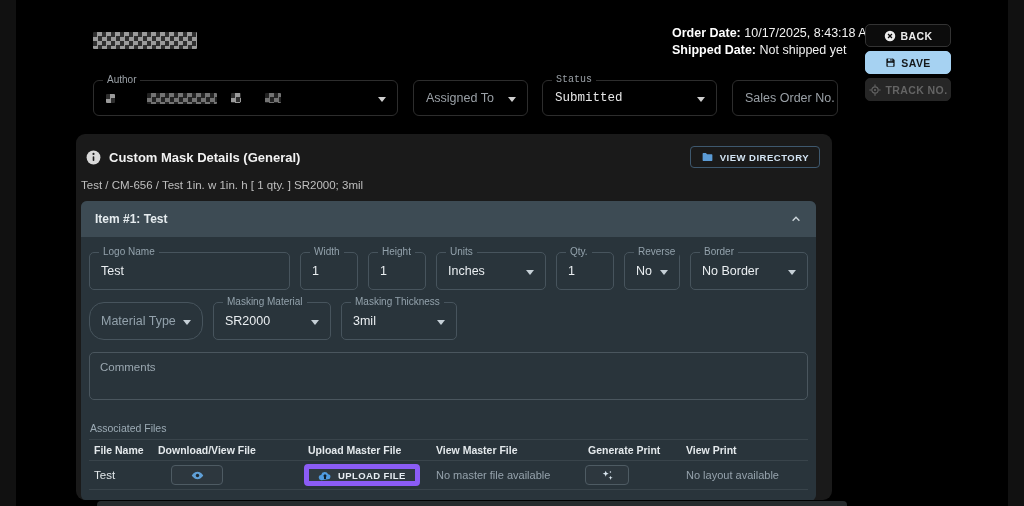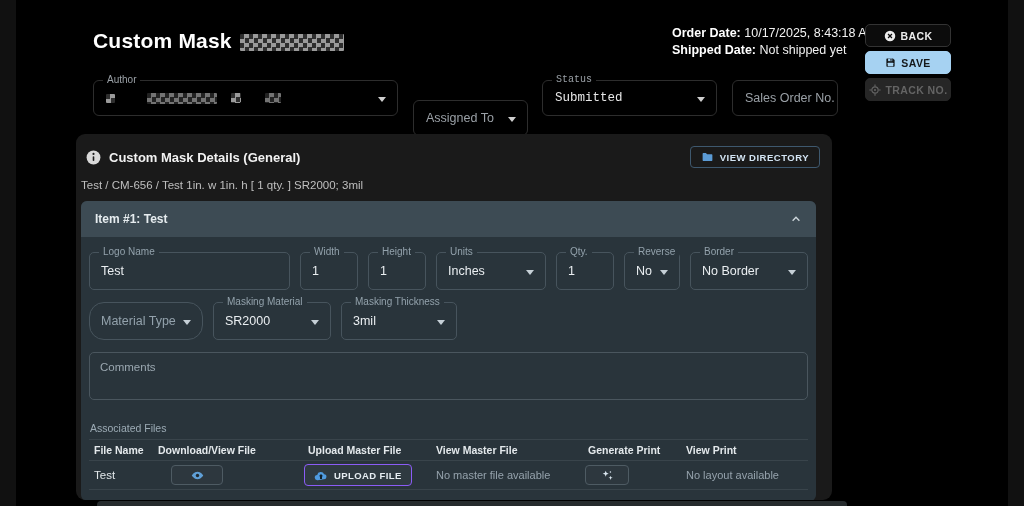--- a/index.html
+++ b/index.html
@@ -29,21 +29,21 @@
   .btn-save { background:#a6d2f2; border:1px solid #a6d2f2; color:#15181b; }
   .btn-track { background:#262626; border:1px solid #262626; color:#646464; }
 
   
   .field { position:absolute; height:36px; top:80px; border:1px solid #2d2d2d; border-radius:6px; background:#000; }
   .field .flabel { position:absolute; top:-7px; left:9px; font-size:10px; color:#9aa0a6; background:#000; padding:0 4px; white-space:nowrap; }
   .field .fvalue { height:34px; display:flex; align-items:center; padding:0 26px 0 12px; font-size:12.5px; color:#e8e8e8; white-space:nowrap; overflow:hidden; }
   .field .fvalue.placeholder { color:#9aa0a6; }
   .caret { position:absolute; right:11px; top:16px; width:0; height:0; border-left:4px solid transparent; border-right:4px solid transparent; border-top:5px solid #cfcfcf; }
   .f-author { left:93px; width:305px; }
-  .f-assigned { left:413px; width:115px;margin-top:20px; }
+  .f-assigned { left:413px; width:115px; }
   .f-status { left:542px; width:175px;font-family:Liberation Mono, monospace; }
   .f-salesorder { left:732px; width:106px; }
   .author-redact { display:flex; align-items:center; gap:8px; }
 
   
   .main-panel { position:absolute; left:76px; top:134px; width:756px; height:366px; background:#1a1a1a; border-radius:9px; overflow:hidden; }
   .panel-head { display:flex; align-items:center; justify-content:space-between; margin:12px 12px 0 10px; }
   .panel-head .left { display:flex; align-items:center; gap:8px; }
   .panel-title { font-size:13px; font-weight:600; color:#f2f2f2; }
   .btn-viewdir { height:22px; display:flex; align-items:center; gap:6px; padding:0 10px; border:1px solid #3e586e; border-radius:4px; background:transparent; color:#d3e4f3; font-size:9.5px; font-weight:700; letter-spacing:.5px; cursor:pointer; }
@@ -71,33 +71,32 @@
   .assoc-label { margin:22px 8px 0 9px; font-size:10.5px; color:#9cabb5; }
   .ftable { margin:5px 8px 0 8px; }
   .thead, .trow { display:grid; grid-template-columns:64px 150px 128px 152px 98px 1fr; align-items:center; }
   .thead { height:22px; border-top:1px solid #39444b; border-bottom:1px solid #39444b; }
   .thead > div { font-size:10.5px; font-weight:700; color:#e4e9ec; padding-left:5px; }
   .trow { height:29px; border-bottom:1px solid #39444b; }
   .cell-filename { font-size:11.5px; color:#e2e7ea; padding-left:5px; }
   .cell-muted { font-size:11px; color:#95a2ac; padding-left:5px; }
   .icon-btn { width:52px; height:20px; margin-left:18px; border:1px solid #4e5b63; border-radius:4px; background:rgba(255,255,255,0.02); display:flex; align-items:center; justify-content:center; cursor:pointer; }
   .icon-btn.gen { width:44px; margin-left:2px; }
-  .btn-upload { height:22px; display:flex; align-items:center; gap:6px; padding:0 9px; margin-left:1px; border:1px solid #8b5cf6; border-radius:4px; background:rgba(255,255,255,0.03); color:#e6edf2; font-size:9.5px; font-weight:700; letter-spacing:.4px; width:fit-content; cursor:pointer; }
+  .btn-upload { height:22px; display:flex; align-items:center; gap:6px; padding:0 9px; margin-left:1px; border:5px solid #8b5cf6; border-radius:4px; background:rgba(255,255,255,0.03); color:#e6edf2; font-size:9.5px; font-weight:700; letter-spacing:.4px; width:fit-content; cursor:pointer; }
 
   .bottom-strip { position:absolute; left:97px; top:501px; width:750px; height:5px; background:#262b2d; border-radius:4px 4px 0 0; }
   svg { display:block; }
 </style>
 </head>
 <body>
 
 <div class="edge left"></div>
 <div class="edge right"></div>
 
 <div class="page-title">
-  <span>Custom Mask</span>
   <span class="redacted title-redact"></span>
 </div>
 
 <div class="order-info">
   <div>
     <b>Order Date:</b>
     <span>10/17/2025, 8:43:18 AM</span>
   </div>
   <div>
     <b>Shipped Date:</b>

